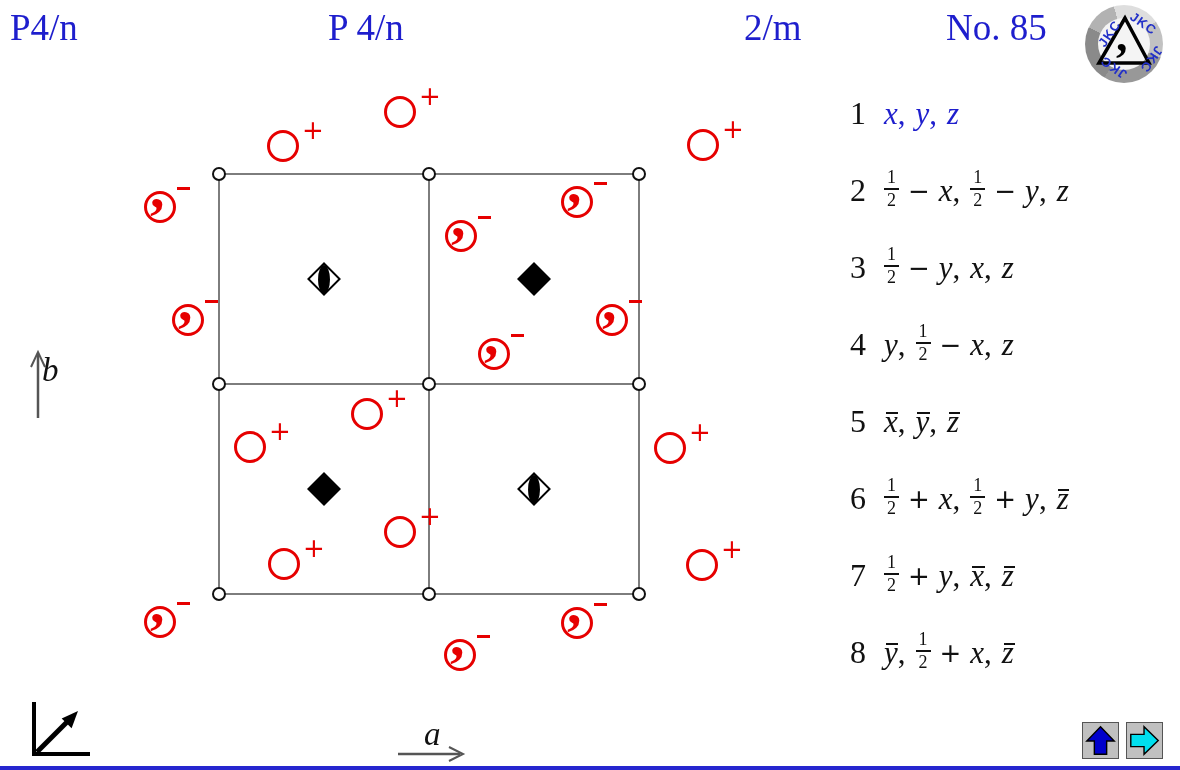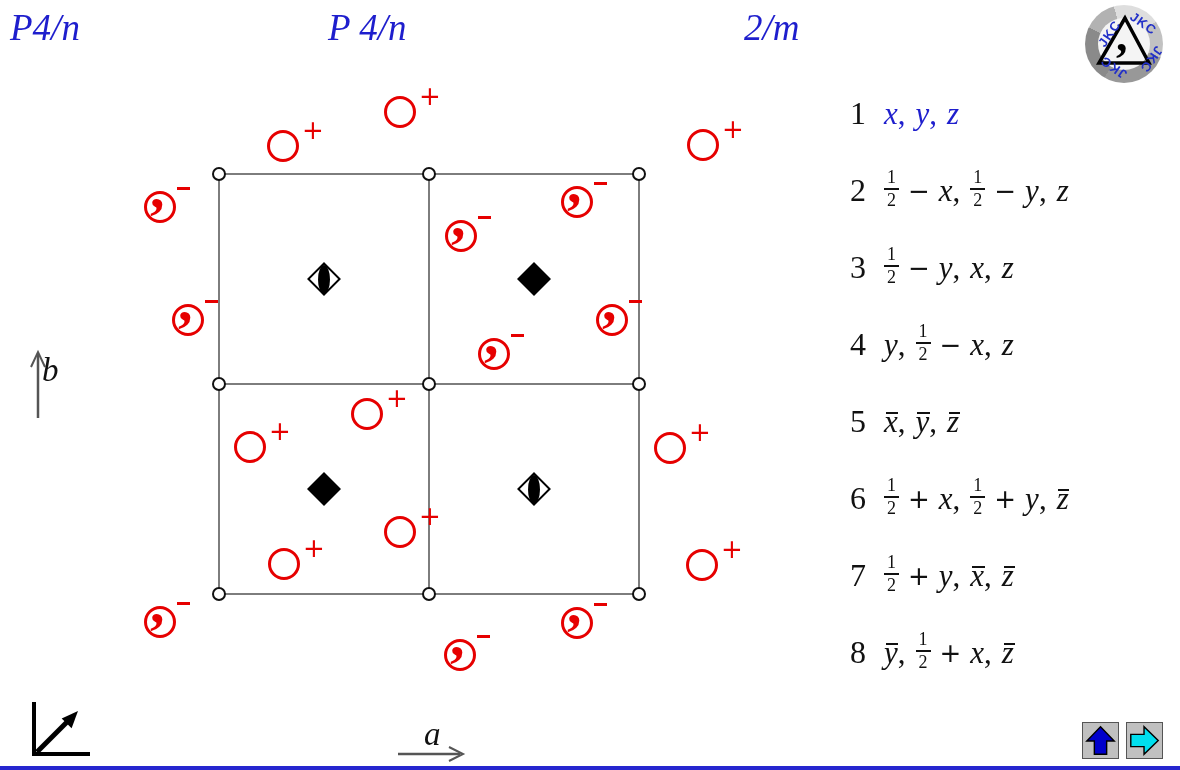--- a/index.html
+++ b/index.html
@@ -1,20 +1,20 @@
 <!DOCTYPE html>
 <html><head>
 <meta charset="utf-8">
 <style>
   html,body{margin:0;padding:0;background:#fff;}
   .page{position:relative;width:1180px;height:770px;background:#ffffff;overflow:hidden;
         font-family:"Liberation Serif","DejaVu Serif",serif;color:#111;}
 
   
-  .hdr{position:absolute;top:6px;font-size:37px;font-style:italic;color:#1e1ecd;white-space:nowrap;}
+  .hdr{position:absolute;top:6px;font-size:37px;color:#1e1ecd;white-space:nowrap;}
   .hdr-left{left:10px;}
   .hdr-center{left:328px;}
   .hdr-pg{left:744px;}
   .hdr-no{position:absolute;top:6px;left:946px;font-size:37px;color:#1e1ecd;white-space:nowrap;}
 
   
   .logo{position:absolute;left:1085px;top:5px;width:78px;height:78px;cursor:pointer;}
   .logo-ring{position:absolute;left:0;top:0;width:78px;height:78px;border-radius:50%;
     background:conic-gradient(from 210deg,#8a8a8a 0 85deg,#b2b2b2 85deg 135deg,#dedede 135deg 205deg,#c2c2c2 205deg 260deg,#989898 260deg 360deg);}
   .logo-inner{position:absolute;left:13px;top:13px;width:52px;height:52px;border-radius:50%;background:#f4f4f4;}
@@ -66,20 +66,21 @@
   .bottom-bar{position:absolute;left:0;bottom:0;width:100%;height:4px;background:#2626cf;}
 </style>
 </head>
 <body>
 
 <div class="page">
 
   <div class="hdr hdr-left">P4/n</div>
   <div class="hdr hdr-center">P 4/n</div>
   <div class="hdr hdr-pg">2/m</div>
+  <div class="hdr-no">No. 85</div>
 
   <div class="logo" id="logo">
     <div class="logo-ring"></div>
     <div class="logo-inner"></div>
     <svg class="logo-tri" width="78" height="78" viewBox="0 0 78 78">
       <polygon points="40,13 14,58 64,58" fill="none" stroke="#000" stroke-width="3.5"></polygon>
     </svg>
     <div class="logo-comma">,</div>
   <div class="logo-jkc" style="left: 10px; top: 22px; transform: rotate(-55deg);">JKC</div>
       <div class="logo-jkc" style="left: 44px; top: 12px; transform: rotate(35deg);">JKC</div>

